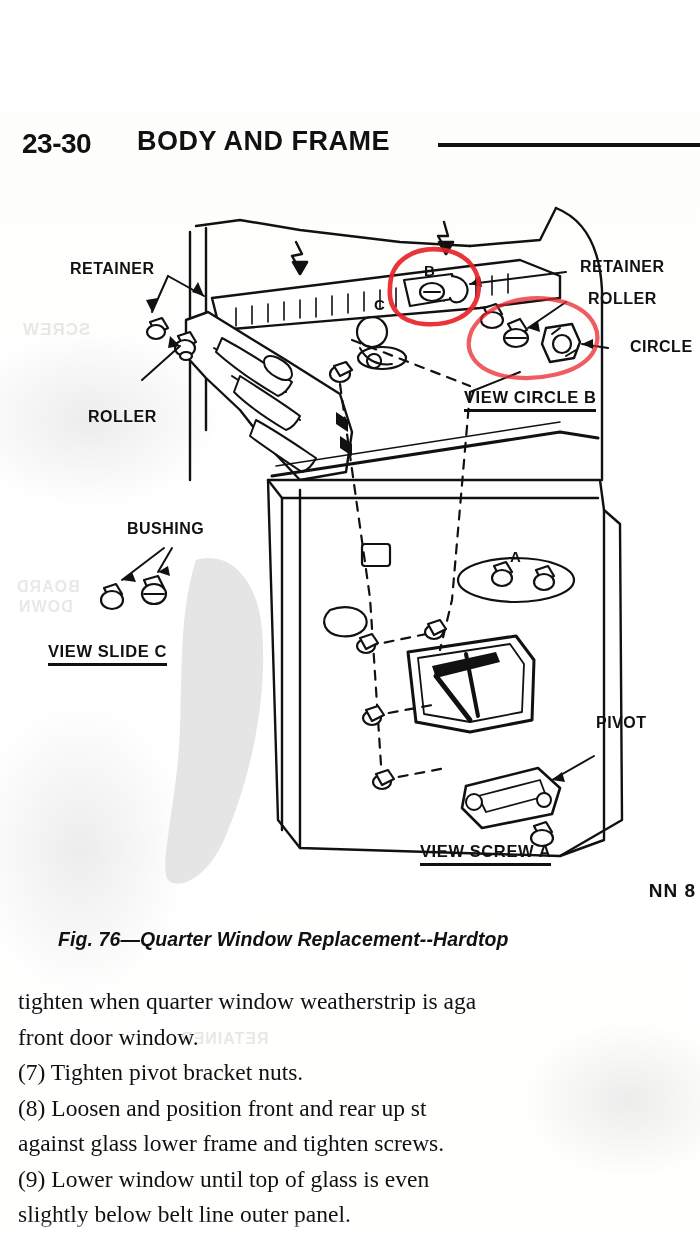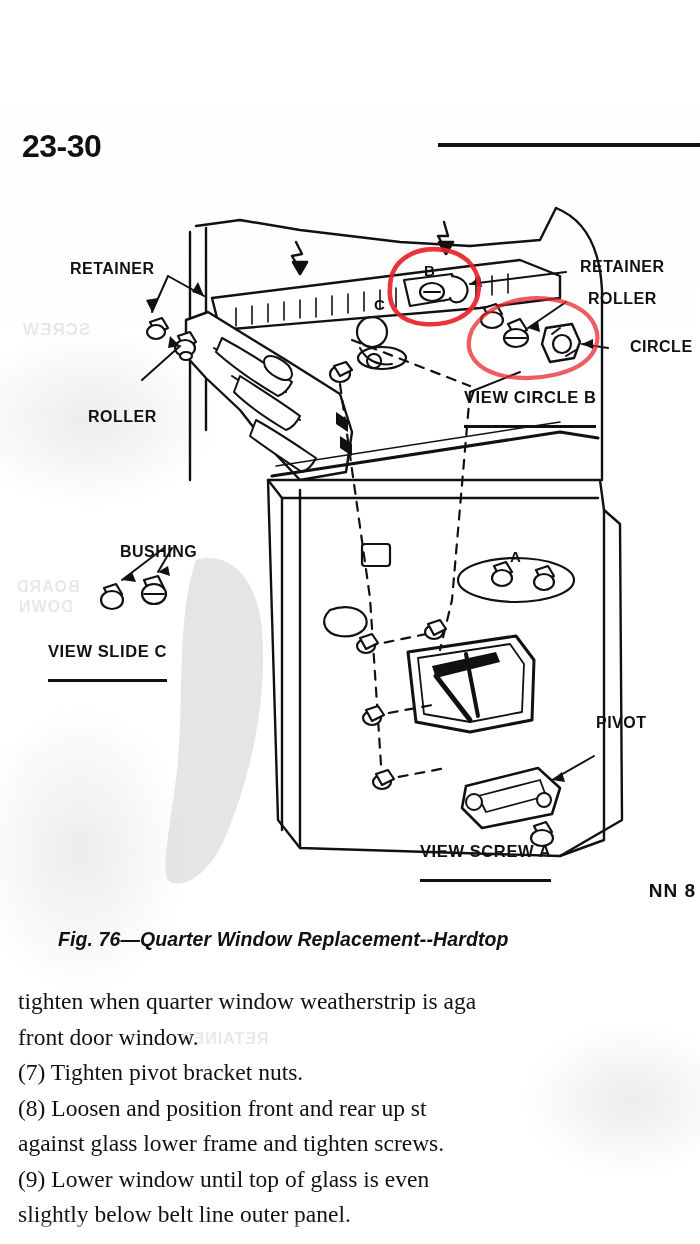--- a/index.html
+++ b/index.html
@@ -15,21 +15,21 @@
     position:absolute; inset:0;
     background:
       linear-gradient(180deg,#fdfdfb 0%, #ffffff 40%, #fffffe 100%);
   }
   
   .header {
     position:absolute; left:22px; top:126px; width:660px; height:40px;
   }
   .header .pageno {
     font-family:"Liberation Sans", sans-serif;
-    font-weight:bold; font-size:32px; letter-spacing:-0.5px;
+    font-weight:bold; font-size:28px; letter-spacing:-0.5px;
     position:absolute; left:0; top:2px;
   }
   .header .title {
     font-family:"Liberation Sans", sans-serif;
     font-weight:bold; font-size:27px; letter-spacing:0.5px;
     position:absolute; left:115px; top:0px;
   }
   .header .rule {
     position:absolute; left:416px; top:17px; width:266px; height:4px;
     background:#111;
@@ -42,21 +42,21 @@
   .fig-label {
     font-family:"Liberation Sans", sans-serif;
     font-weight:bold; font-size:16px; letter-spacing:0.5px;
     position:absolute; white-space:nowrap;
   }
   .fig-label.small { font-size:15px; }
   .view-cap {
     font-family:"Liberation Sans", sans-serif;
     font-weight:bold; font-size:16.5px; letter-spacing:0.6px;
     position:absolute; white-space:nowrap;
-    border-bottom:3px solid #111; padding-bottom:18px;
+    border-bottom:3px solid #111; padding-bottom:2px;
   }
   .corner-code {
     position:absolute; right:4px; top:700px;
     font-family:"Liberation Sans", sans-serif;
     font-weight:bold; font-size:19px; letter-spacing:1px;margin-left:36px;
   }
   
   .caption {
     position:absolute; left:58px; top:928px; width:660px;
     font-family:"Liberation Sans", sans-serif;
@@ -103,20 +103,21 @@
   <div class="smudge" style="left:-30px; top:700px; width:220px; height:300px;"></div>
   <div class="smudge" style="left:520px; top:1020px; width:220px; height:160px;"></div>
 
   <div class="ghost" style="left:22px; top:320px; font-size:17px; transform:scaleX(-1);">SCREW</div>
   <div class="ghost" style="left:16px; top:578px; font-size:16px; transform:scaleX(-1);">BOARD</div>
   <div class="ghost" style="left:18px; top:598px; font-size:16px; transform:scaleX(-1);">DOWN</div>
   <div class="ghost" style="left:180px; top:1030px; font-size:16px; transform:scaleX(-1);">RETAINER</div>
 
   <div class="header">
     <div class="pageno">23-30</div>
+    <div class="title">BODY AND FRAME</div>
     <div class="rule"></div>
   </div>
 
   <div class="figure">
 
     <svg width="700" height="720" viewBox="0 0 700 720">
       <g fill="none" stroke="#111" stroke-width="2.4" stroke-linejoin="round" stroke-linecap="round">
 
         <path d="M190 52 L190 300"></path>
         <path d="M206 48 L206 250"></path>
@@ -293,21 +294,21 @@
       </g>
 
       <g fill="none" stroke="#e8232a" stroke-width="4.6" stroke-linecap="round" opacity="0.92">
         <path d="M390 108 C390 78 418 66 444 70 C470 74 482 94 478 114 C474 136 450 146 424 144 C400 142 388 128 390 108 Z"></path>
         <path d="M472 150 C488 122 530 112 564 122 C596 132 604 156 592 174 C578 194 536 202 504 196 C476 190 462 172 472 150 Z" stroke-width="4.2" opacity="0.8"></path>
       </g>
     </svg>
 
     <div class="fig-label" style="left:70px; top:80px;">RETAINER</div>
     <div class="fig-label" style="left:88px; top:228px;">ROLLER</div>
-    <div class="fig-label" style="left:120px; top:340px;margin-top:23px;">BUSHING</div>
+    <div class="fig-label" style="left:127px; top:340px;">BUSHING</div>
     <div class="fig-label" style="left:580px; top:78px;">RETAINER</div>
     <div class="fig-label" style="left:588px; top:110px;">ROLLER</div>
     <div class="fig-label" style="left:630px; top:158px;">CIRCLE</div>
     <div class="fig-label" style="left:596px; top:534px;">PIVOT</div>
 
     <div class="fig-label small" style="left:424px; top:82px;">B</div>
     <div class="fig-label small" style="left:374px; top:116px;">C</div>
     <div class="fig-label small" style="left:510px; top:368px;">A</div>
 
     <div class="view-cap" style="left:464px; top:208px;">VIEW  CIRCLE  B</div>

